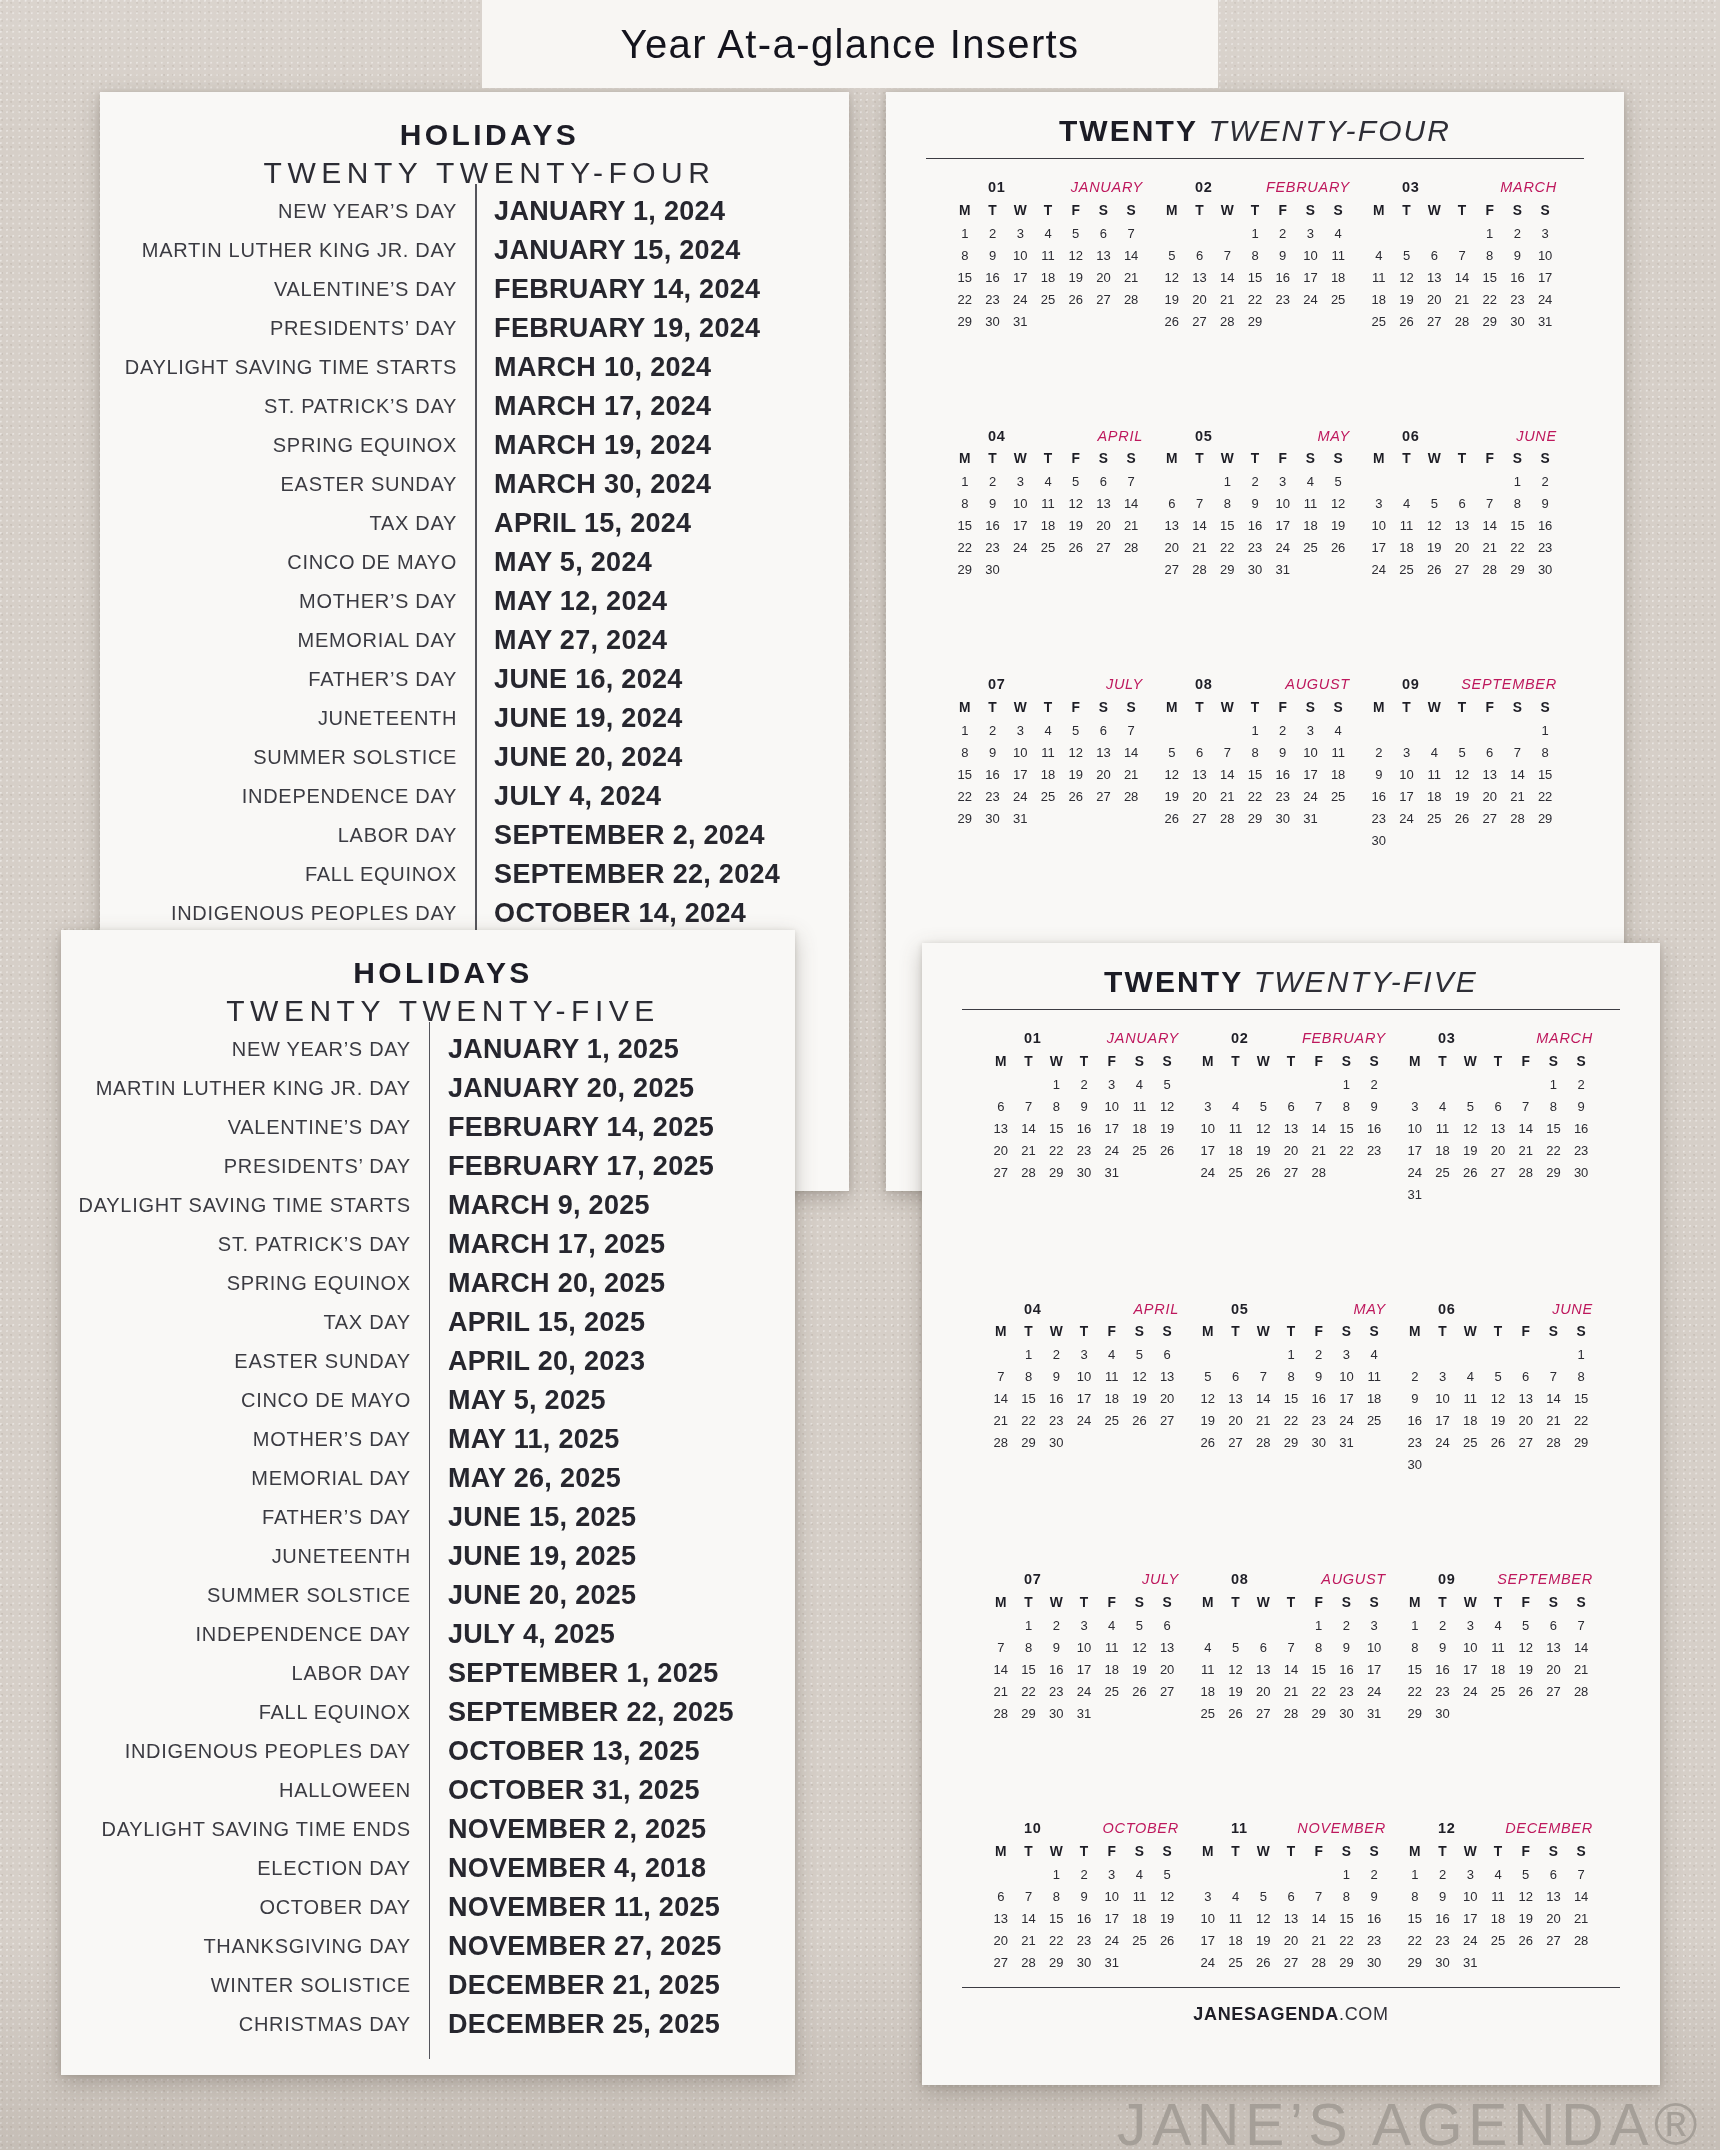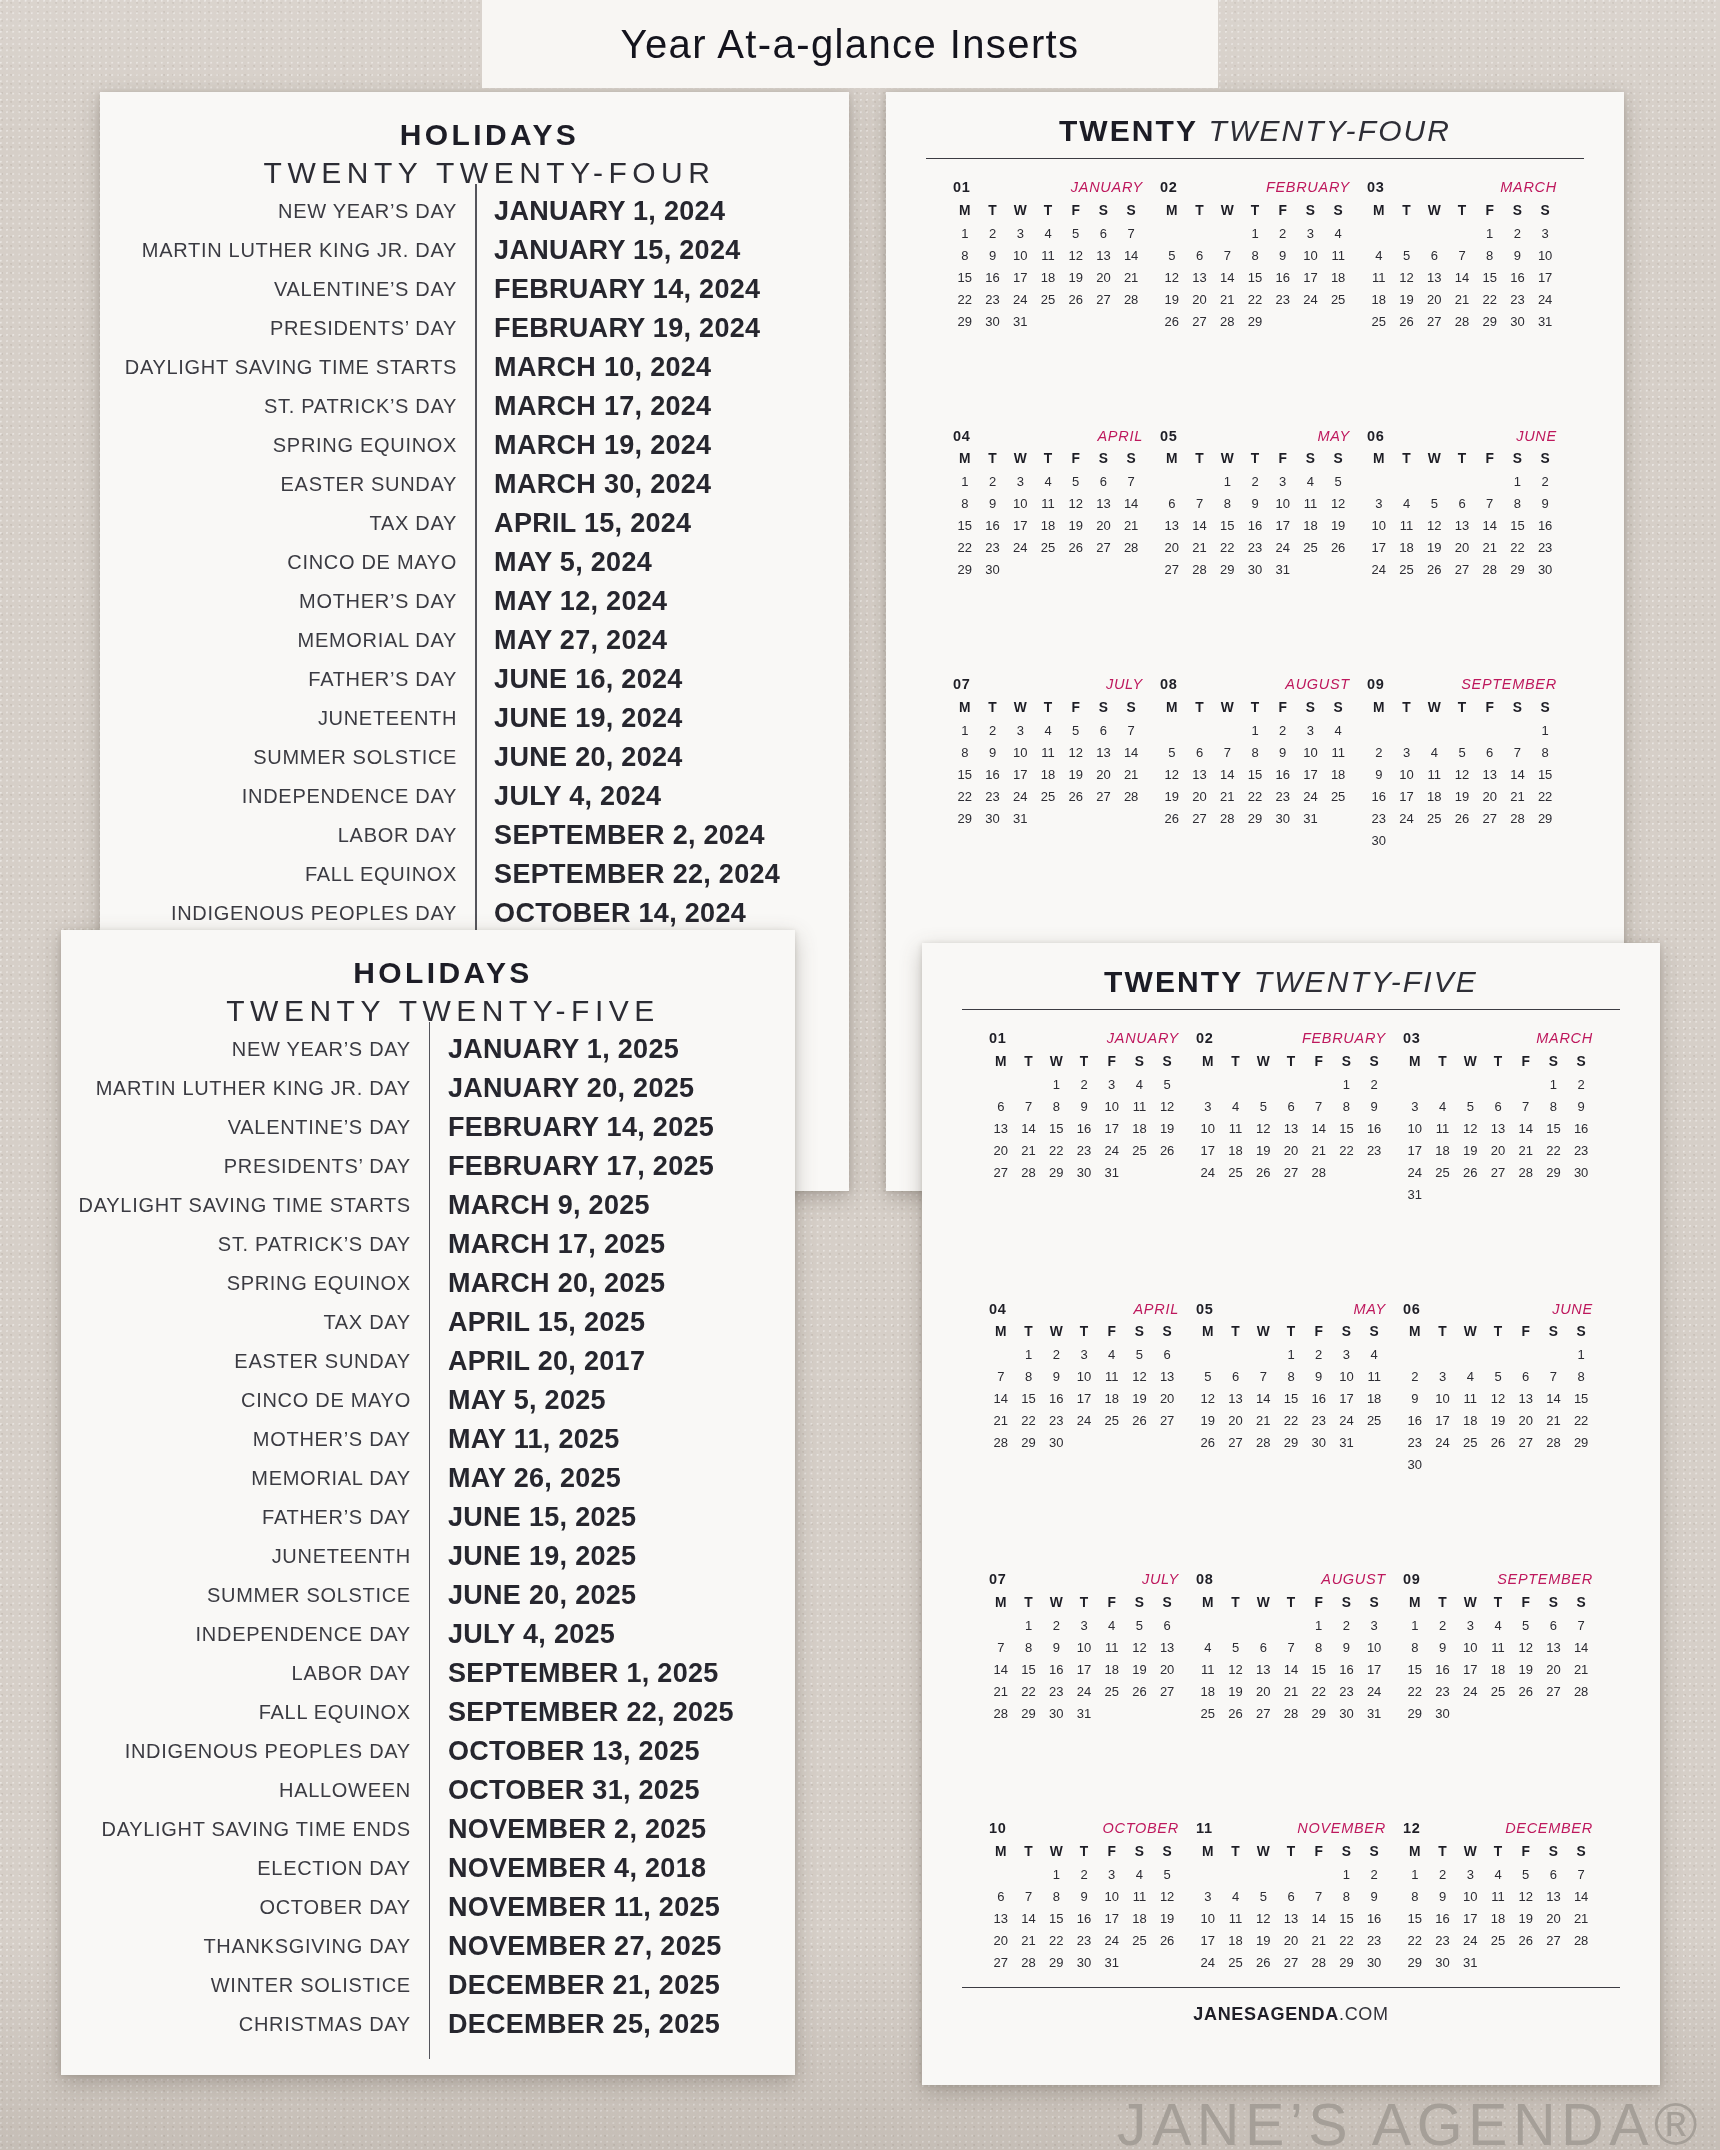--- a/index.html
+++ b/index.html
@@ -48,21 +48,21 @@
   .hol-date{ padding-left:19px; font-size:27px; font-weight:700; letter-spacing:0.3px; color:#26262e; white-space:nowrap; }
 
   
   .cal-card{ padding-top:19px; }
   .cal-title{ text-align:center; line-height:39px; font-size:30px; letter-spacing:2.1px; color:#1c1c25; font-weight:400; }
   .cal-title .b{ font-weight:700; }
   .cal-title .i{ font-style:italic; font-weight:300; color:#2e2e36; }
   .cal-rule{ border:none; border-top:1.4px solid #3c3c43; margin:8.3px 40px 0; }
   .months{ margin:18px 65px 0; display:grid; grid-template-columns:repeat(3,194px); justify-content:space-between; row-gap:93px; }
   .month{ width:194px; }
-  .m-head{ display:flex; justify-content:space-between; align-items:baseline; line-height:20.6px; padding:0 2.1px; }
+  .m-head{ display:flex; justify-content:space-between; align-items:baseline; line-height:20.6px; padding:0 2.1px;margin-left:35px; }
   .m-num{ font-size:14.5px; font-weight:700; color:#1f1f27; letter-spacing:0.7px; }
   .m-name{ font-size:14.5px; font-style:italic; font-weight:400; color:#be185d; letter-spacing:0.7px; }
   .m-week{ display:grid; grid-template-columns:repeat(7,1fr); line-height:25px; }
   .m-week span{ text-align:center; font-size:13.8px; font-weight:700; color:#1d1d25; }
   .m-days{ display:grid; grid-template-columns:repeat(7,1fr); grid-auto-rows:22px; }
   .m-days span{ text-align:center; font-size:13px; font-weight:300; line-height:22px; color:#2c2c33; }
 
   .cal-footer-rule{ border:none; border-top:1.4px solid #3c3c43; margin:13px 40px 0; }
   .cal-footer{ text-align:center; line-height:20.6px; margin-top:16px; font-size:18px; letter-spacing:0.7px; color:#1f1f27; }
   .cal-footer .fb{ font-weight:700; }
@@ -653,21 +653,21 @@
         <div class="hol-row">
           <span class="hol-label">SPRING EQUINOX</span>
           <span class="hol-date">MARCH 20, 2025</span>
         </div>
         <div class="hol-row">
           <span class="hol-label">TAX DAY</span>
           <span class="hol-date">APRIL 15, 2025</span>
         </div>
         <div class="hol-row">
           <span class="hol-label">EASTER SUNDAY</span>
-          <span class="hol-date">APRIL 20, 2017</span>
+          <span class="hol-date">APRIL 20, 2023</span>
         </div>
         <div class="hol-row">
           <span class="hol-label">CINCO DE MAYO</span>
           <span class="hol-date">MAY 5, 2025</span>
         </div>
         <div class="hol-row">
           <span class="hol-label">MOTHER’S DAY</span>
           <span class="hol-date">MAY 11, 2025</span>
         </div>
         <div class="hol-row">

